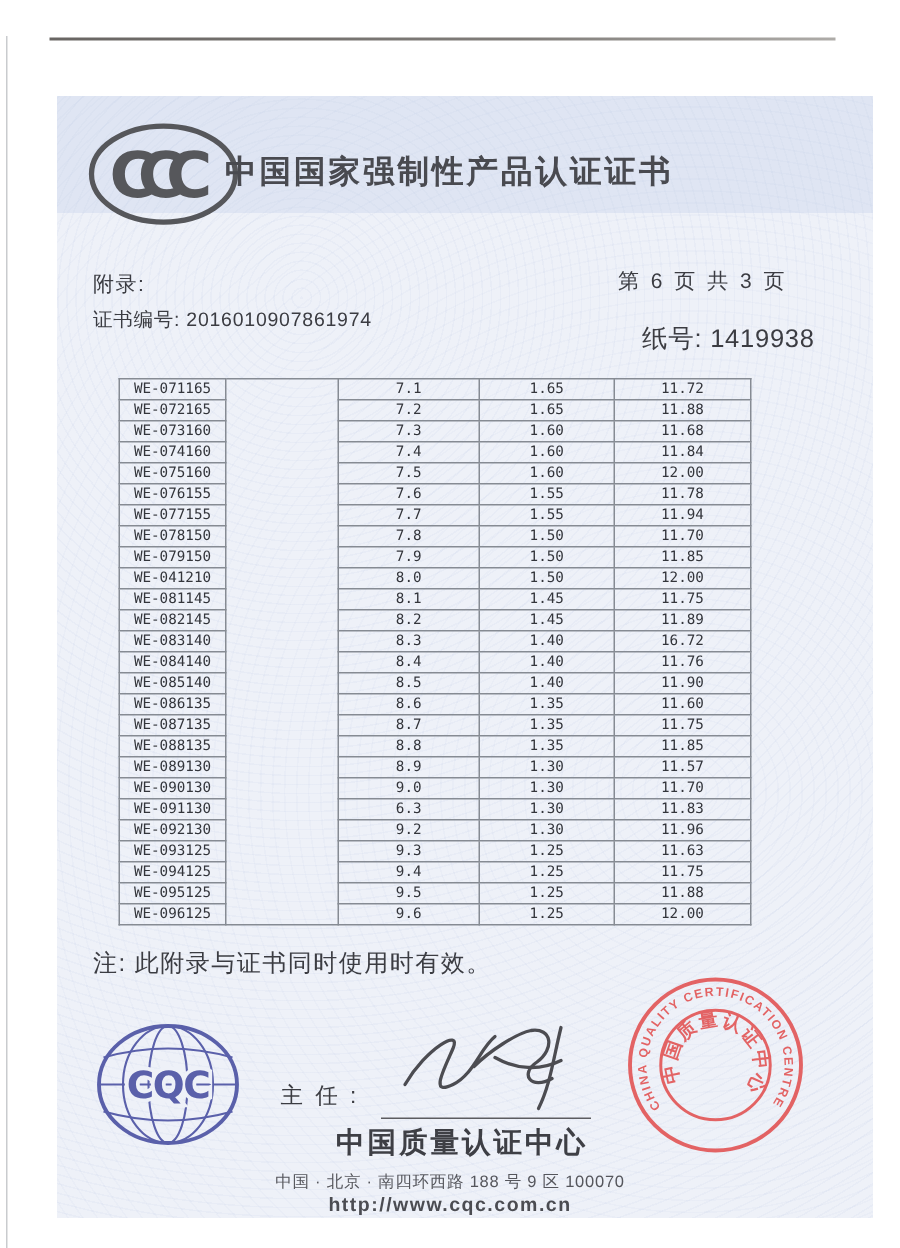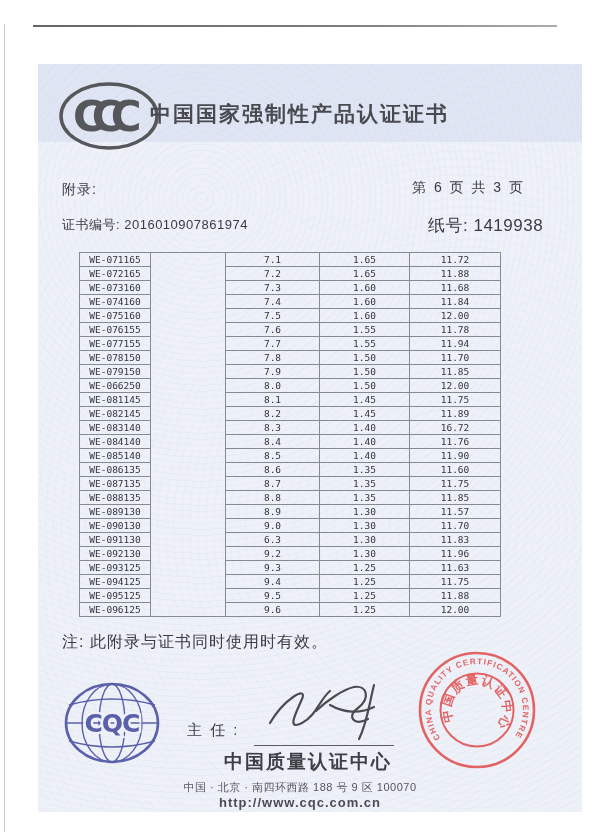--- a/index.html
+++ b/index.html
@@ -12,21 +12,21 @@
         background-color:#eef1f8;
         background-image:
           repeating-radial-gradient(circle at 30% 18%, rgba(125,148,205,.055) 0 1px, transparent 1px 6px),
           repeating-radial-gradient(circle at 78% 62%, rgba(125,148,205,.045) 0 1px, transparent 1px 8px);}
   .band{position:absolute;left:0;top:0;width:100%;height:78px;background:rgba(182,198,228,.26);}
   .ccc-logo{position:absolute;left:57px;top:55px;width:104px;height:74px;}
   .title{position:absolute;left:150px;top:76px;width:360px;text-align:left;
         font-size:21px;font-weight:bold;letter-spacing:2px;color:#494a50;}
   .appendix{position:absolute;left:62px;top:157px;font-size:14px;letter-spacing:1px;}
   .page-info{position:absolute;left:412px;top:155px;width:135px;font-size:14px;letter-spacing:2px;}
-  .cert-line{position:absolute;left:62px;top:192px;font-size:13px;letter-spacing:.5px;}
+  .cert-line{position:absolute;left:62px;top:180px;font-size:13px;letter-spacing:.5px;}
   .paper-line{position:absolute;left:428px;top:190px;font-size:17px;letter-spacing:.5px;}
   .table-wrap{position:absolute;left:79px;top:228px;border-radius:14px;}
   table{border-collapse:collapse;table-layout:fixed;}
   td{border:1px solid #868b93;height:13px;padding:0;text-align:center;vertical-align:middle;
      font-family:"DejaVu Sans Mono","Liberation Mono",monospace;font-size:9.5px;color:#33353b;}
   .note{position:absolute;left:62px;top:608px;font-size:16px;letter-spacing:1px;}
   .cqc-logo{position:absolute;left:62px;top:656px;width:100px;height:86px;}
   .director{position:absolute;left:187px;top:697px;font-size:15px;letter-spacing:2px;color:#3b3c42;}
   .signature{position:absolute;left:256px;top:653px;width:140px;height:68px;}
   .sig-line{position:absolute;left:254px;top:721px;width:140px;height:1px;background:#5c5c60;}
@@ -121,21 +121,21 @@
             <td>1.50</td>
             <td>11.70</td>
           </tr>
           <tr>
             <td>WE-079150</td>
             <td>7.9</td>
             <td>1.50</td>
             <td>11.85</td>
           </tr>
           <tr>
-            <td>WE-066250</td>
+            <td>WE-041210</td>
             <td>8.0</td>
             <td>1.50</td>
             <td>12.00</td>
           </tr>
           <tr>
             <td>WE-081145</td>
             <td>8.1</td>
             <td>1.45</td>
             <td>11.75</td>
           </tr>

